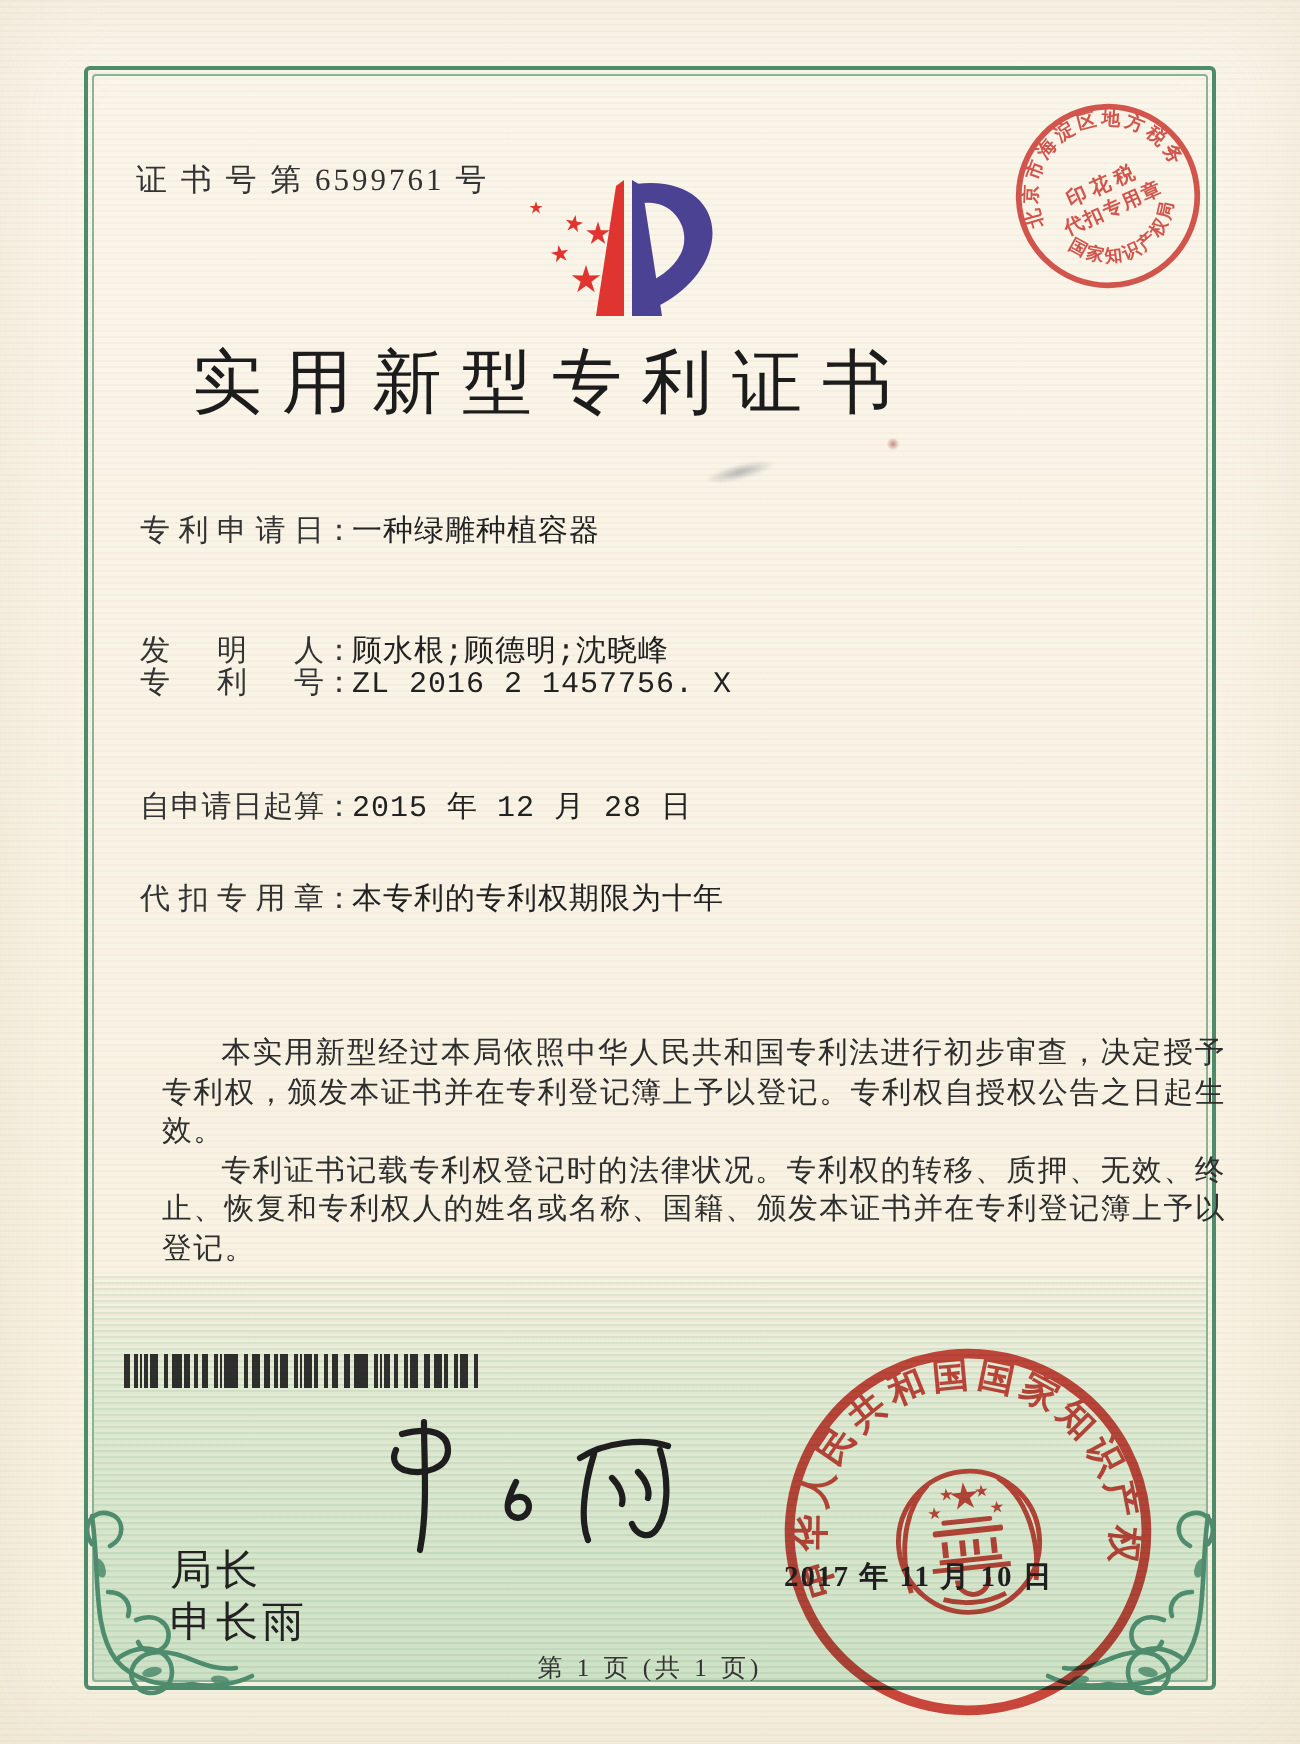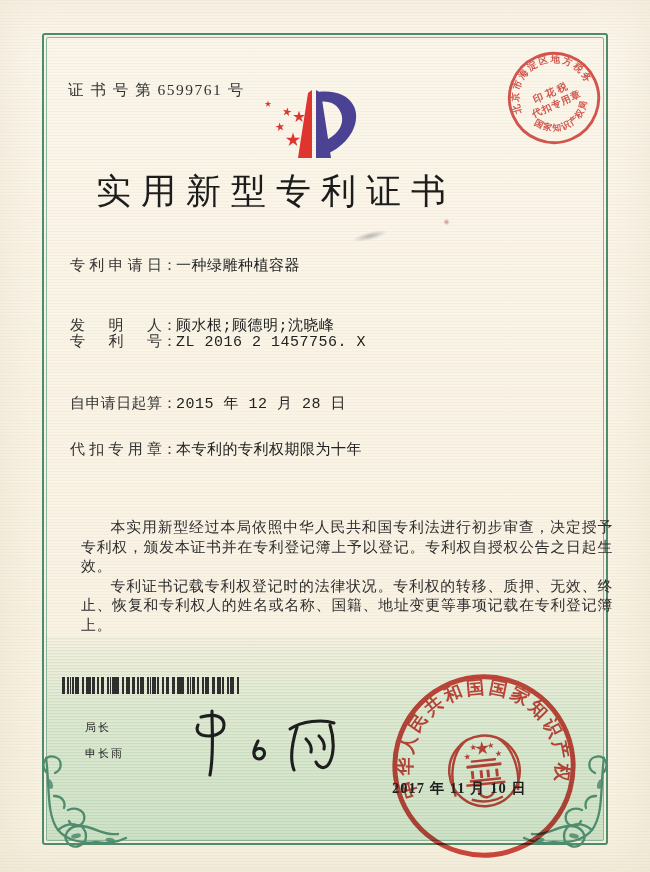--- a/index.html
+++ b/index.html
@@ -35,21 +35,21 @@
   .fcolon{display:inline-block;width:14px;color:#333;}
   .fvalue{letter-spacing:.5px;color:#222;font-family:Liberation Mono, monospace;}
   .paras{left:58px;top:518px;width:532px;font-size:14.8px;line-height:19.6px;
          letter-spacing:.8px;text-align:justify;text-justify:inter-ideograph;color:#2e2e2e;margin-left:23px;}
   .paras p{margin:0;text-indent:2em;}
   .barcode{left:62px;top:677px;width:178px;height:17px;z-index:5;opacity:.88;
     background:
       repeating-linear-gradient(90deg,#161616 0 2px,transparent 2px 5px),
       repeating-linear-gradient(90deg,#161616 0 1px,transparent 1px 8px),
       repeating-linear-gradient(90deg,#161616 0 3px,transparent 3px 13px);}
-  .official{left:85px;top:714px;font-size:11px;letter-spacing:2px;line-height:26px;z-index:5;color:#222;}
+  .official{left:85px;top:772px;font-size:21px;letter-spacing:2px;line-height:26px;z-index:5;color:#222;}
   .sig{left:172px;top:703px;z-index:5;}
   .stamp{z-index:6;mix-blend-mode:multiply;}
   .tax-stamp{left:506px;top:50px;transform:rotate(-24deg);opacity:.88;}
   .office-seal{left:386px;top:668px;transform:rotate(-6deg);opacity:.93;}
   .seal-date{left:392px;top:779px;font-size:14.5px;font-weight:600;letter-spacing:1px;color:#1f1f1f;z-index:7;}
   .footer{left:42px;top:826px;width:566px;text-align:center;font-size:12.5px;letter-spacing:2px;color:#333;z-index:5;}
   .flourish{z-index:4;pointer-events:none;}
   .fl-left{left:32px;top:736px;}
   .fl-right{left:498px;top:736px;transform:scaleX(-1);}
   .smudge1{left:352px;top:232px;width:36px;height:8px;z-index:2;transform:rotate(-14deg);
@@ -146,21 +146,21 @@
   </div>
   <div class="abs frow" style="top:394px">
     <span class="flabel">自申请日起算</span><span class="fcolon">：</span><span class="fvalue">2015 年 12 月 28 日</span>
   </div>
   <div class="abs frow" style="top:440px">
     <span class="flabel">代扣专用章</span><span class="fcolon">：</span><span class="fvalue">本专利的专利权期限为十年</span>
   </div>
 
   <div class="abs paras">
     <p>本实用新型经过本局依照中华人民共和国专利法进行初步审查，决定授予专利权，颁发本证书并在专利登记簿上予以登记。专利权自授权公告之日起生效。</p>
-    <p>专利证书记载专利权登记时的法律状况。专利权的转移、质押、无效、终止、恢复和专利权人的姓名或名称、国籍、地址变更等事项记载在专利登记簿上。</p>
+    <p>专利证书记载专利权登记时的法律状况。专利权的转移、质押、无效、终止、恢复和专利权人的姓名或名称、国籍、颁发本证书并在专利登记簿上予以登记。</p>
   </div>
 
   <div class="abs barcode"></div>
 
   <div class="abs official">
     <div>局长</div>
     <div>申长雨</div>
   </div>
 
   <svg class="abs sig" width="175" height="80" viewBox="0 0 175 80">
@@ -201,14 +201,15 @@
       <rect x="80" y="117" width="40" height="2.5" stroke="none"></rect>
       <path d="M92,124 a8,8 0 0 0 16,0" fill="none" stroke-width="2.5"></path>
       <path d="M68,128 C64,108 68,86 82,74" fill="none" stroke-width="2.5"></path>
       <path d="M132,128 C136,108 132,86 118,74" fill="none" stroke-width="2.5"></path>
       <path d="M84,133 C94,137 106,137 116,133" fill="none" stroke-width="2.5"></path>
     </g>
   </svg>
 
   <div class="abs seal-date">2017 年 11 月 10 日</div>
 
+  <div class="abs footer">第 1 页 (共 1 页)</div>
 
 </div>
 
 </body></html>

